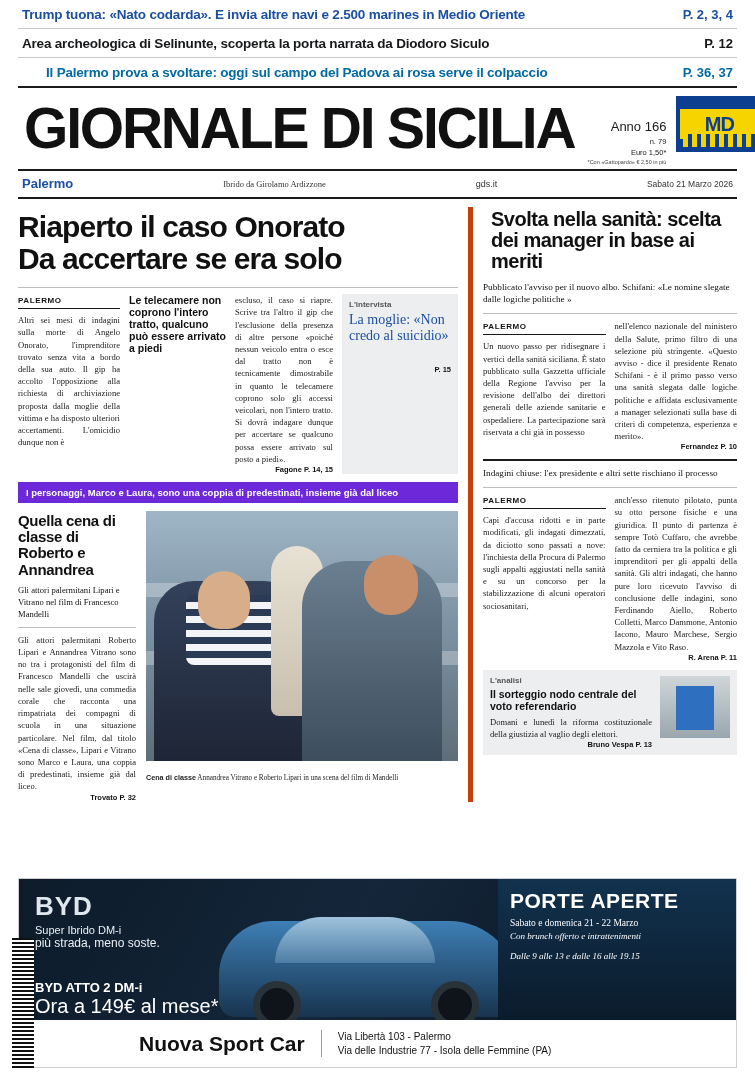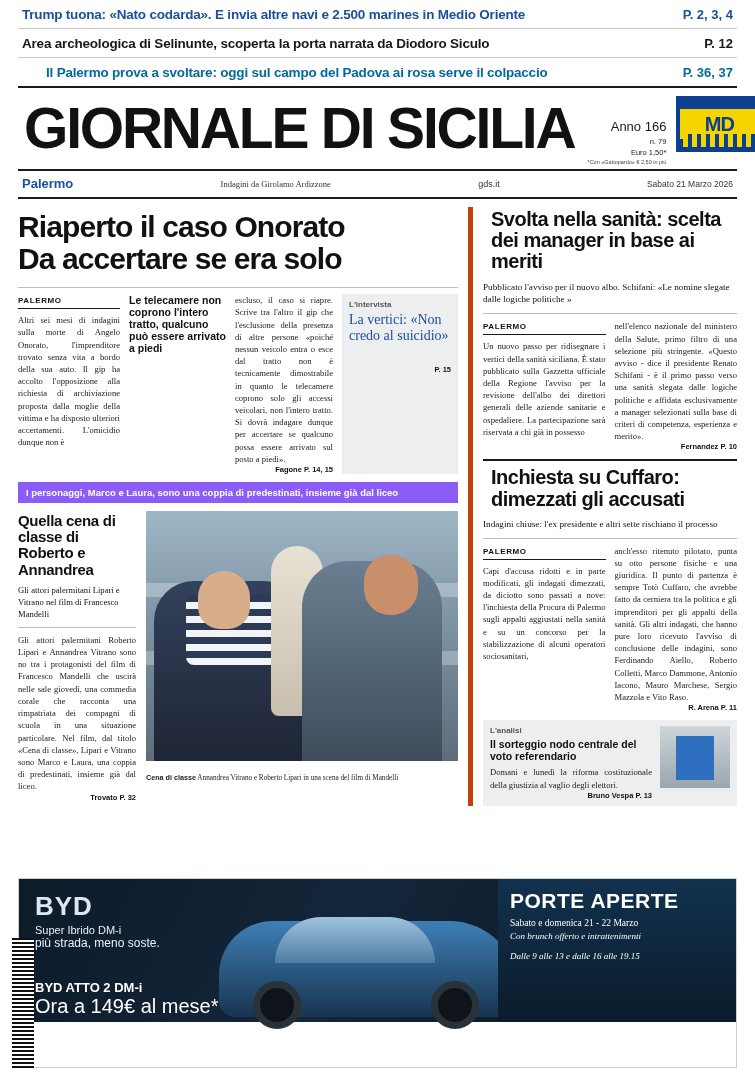--- a/index.html
+++ b/index.html
@@ -117,21 +117,21 @@
     font-family:"Liberation Sans", sans-serif;
     font-weight:bold; font-size:8px; color:#555; margin-bottom:3px;
   }
   .interv-title {
     font-family:"Liberation Serif", serif;
     font-size:14px; line-height:1.1; color:#1b4fa0; font-weight:normal;
   }
 
   
   .banner-blue {
-    background:#8b5cf6; color:#fff;
+    background:#6d28d9; color:#fff;
     font-family:"Liberation Sans", sans-serif;
     font-weight:bold; font-size:9.5px;
     padding:5px 8px; margin:8px 0 8px 0;
   }
 
   .photo-wrap { position:relative; }
   .photo {
     width:100%; height:250px;
     background:linear-gradient(180deg,#9fb6c6 0%,#7f95a6 42%,#5e6d79 100%);
     position:relative; overflow:hidden;
@@ -249,21 +249,21 @@
       </div>
       <div class="md-box">
         <div class="md-inner">MD</div>
         <div class="md-stripes"></div>
       </div>
     </div>
   </div>
 
   <div class="submast">
     <div class="edition">Palermo</div>
-    <div class="founder">Indagini da Girolamo Ardizzone</div>
+    <div class="founder">Ibrido da Girolamo Ardizzone</div>
     <div class="site">gds.it</div>
     <div class="date">Sabato 21 Marzo 2026</div>
   </div>
 
   <div class="content">
 
     <div class="col-left">
 
       <h1 class="lead" style="white-space:pre-line">Riaperto il caso Onorato
 Da accertare se era solo</h1>
@@ -278,21 +278,21 @@
           <div style="flex:1">
             <h3 style="font-family:'Liberation Sans',sans-serif;font-weight:bold;font-size:10.5px;line-height:1.15;margin:0">Le telecamere non coprono l'intero tratto, qualcuno può essere arrivato a piedi</h3>
           </div>
           <div style="flex:1">
             <div class="body-col">escluso, il caso si riapre. Scrive tra l'altro il gip che l'esclusione della presenza di altre persone «poiché nessun veicolo entra o esce dal tratto non è tecnicamente dimostrabile in quanto le telecamere coprono solo gli accessi veicolari, non l'intero tratto. Si dovrà indagare dunque per accertare se qualcuno possa essere arrivato sul posto a piedi».</div>
             <div class="byline">Fagone  P. 14, 15</div>
           </div>
         </div>
         <div class="boxed">
           <div class="tag-grey">L'intervista</div>
-          <div class="interv-title">La vertici: «Non credo al suicidio»</div>
+          <div class="interv-title">La moglie: «Non credo al suicidio»</div>
           <div class="byline" style="margin-top:22px">P. 15</div>
         </div>
       </div>
 
       <div class="banner-blue">I personaggi, Marco e Laura, sono una coppia di predestinati, insieme già dal liceo</div>
 
       <div style="display:flex;gap:10px">
         <div style="width:118px">
           <h2 class="sub-sm">Quella cena di classe di Roberto e Annandrea</h2>
           <div class="deck" style="font-size:8.6px">Gli attori palermitani Lipari e Vitrano nel film di Francesco Mandelli</div>
@@ -331,21 +331,20 @@
           <div class="body-col">Un nuovo passo per ridisegnare i vertici della sanità siciliana. È stato pubblicato sulla Gazzetta ufficiale della Regione l'avviso per la revisione dell'albo dei direttori generali delle aziende sanitarie e ospedaliere. La partecipazione sarà riservata a chi già in possesso</div>
         </div>
         <div>
           <div class="body-col">nell'elenco nazionale del ministero della Salute, primo filtro di una selezione più stringente. «Questo avviso - dice il presidente Renato Schifani - è il primo passo verso una sanità slegata dalle logiche politiche e affidata esclusivamente a manager selezionati sulla base di criteri di competenza, esperienza e merito».</div>
           <div class="byline">Fernandez  P. 10</div>
         </div>
       </div>
 
       <div class="rule-dark"></div>
 
-      <h2 class="sub">Inchiesta su Cuffaro: dimezzati gli accusati</h2>
       <div class="deck">Indagini chiuse: l'ex presidente e altri sette rischiano il processo</div>
       <div class="rule"></div>
       <div class="two">
         <div>
           <div class="kicker">PALERMO</div>
           <div class="body-col">Capi d'accusa ridotti e in parte modificati, gli indagati dimezzati, da diciotto sono passati a nove: l'inchiesta della Procura di Palermo sugli appalti aggiustati nella sanità e su un concorso per la stabilizzazione di alcuni operatori sociosanitari,</div>
         </div>
         <div>
           <div class="body-col">anch'esso ritenuto pilotato, punta su otto persone fisiche e una giuridica. Il punto di partenza è sempre Totò Cuffaro, che avrebbe fatto da cerniera tra la politica e gli imprenditori per gli appalti della sanità. Gli altri indagati, che hanno pure loro ricevuto l'avviso di conclusione delle indagini, sono Ferdinando Aiello, Roberto Colletti, Marco Dammone, Antonio Iacono, Mauro Marchese, Sergio Mazzola e Vito Raso.</div>
           <div class="byline">R. Arena  P. 11</div>
@@ -380,16 +379,23 @@
           <div class="w1"></div>
           <div class="w2"></div>
       </div>
       <div class="ad-r">
         <div class="porte">PORTE APERTE</div>
         <div class="porte-sub">Sabato e domenica 21 - 22 Marzo</div>
         <div class="porte-sub2">Con brunch offerto e intrattenimenti</div>
         <div class="porte-sub3">Dalle 9 alle 13 e dalle 16 alle 19.15</div>
       </div>
     </div>
+    <div class="ad-bottom">
+      <div class="nsc">Nuova Sport Car</div>
+      <div class="addr">
+        <div>Via Libertà 103 - Palermo</div>
+        <div>Via delle Industrie 77 - Isola delle Femmine (PA)</div>
+      </div>
+    </div>
   </div>
 
   <div class="barcode"></div>
 </div>
 
 </body></html>

